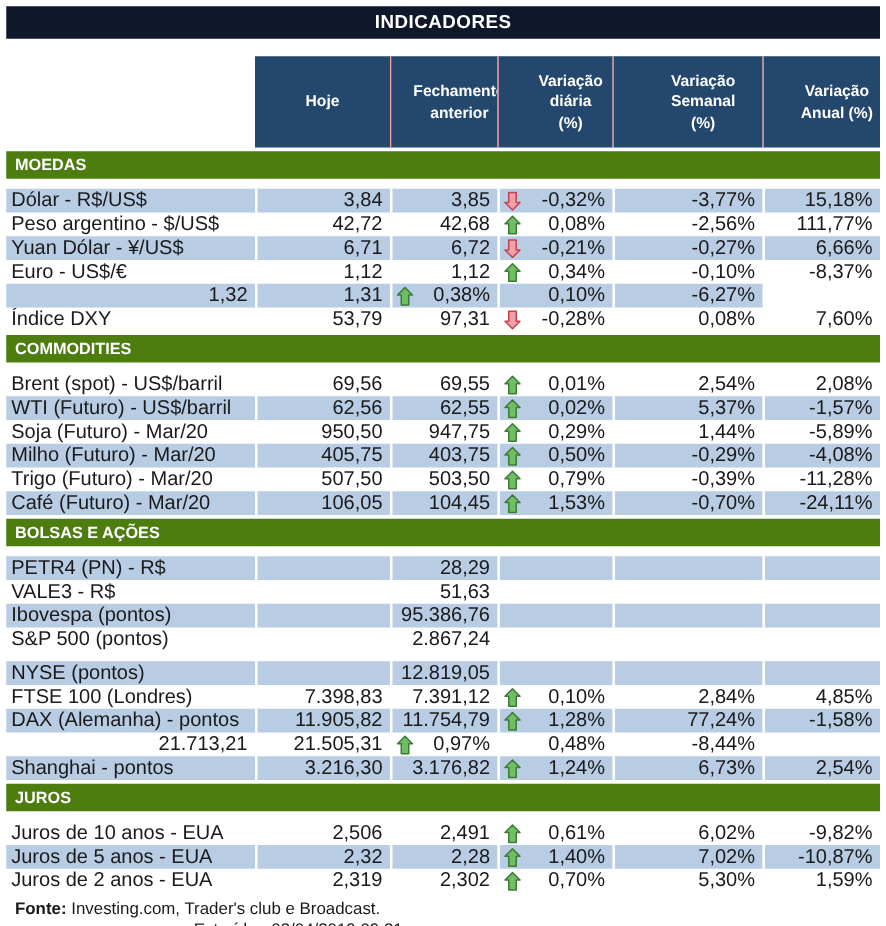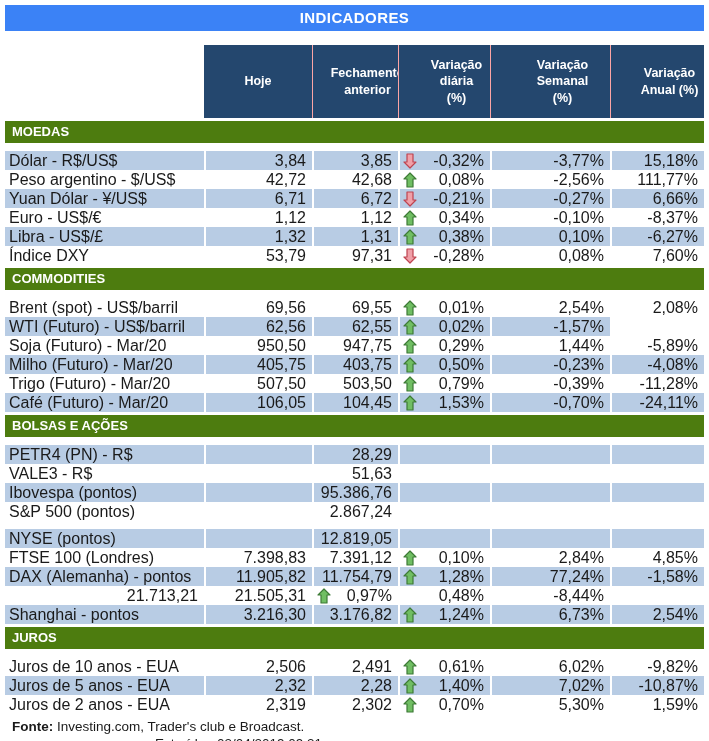--- a/index.html
+++ b/index.html
@@ -6,21 +6,21 @@
   body{
     width:709px;height:741px;overflow:hidden;
     font-family:"Liberation Sans","DejaVu Sans",sans-serif;
     color:#1a1a1a;
     -webkit-font-smoothing:antialiased;
   }
   .page{width:699px;margin:5px 0 0 5px;}
 
   
   .title-bar{
-    height:26px;line-height:26px;background:#3b82f6;color:#fff;
+    height:26px;line-height:26px;background:#0f172a;color:#fff;
     text-align:center;font-weight:bold;font-size:15px;letter-spacing:.4px;
   }
 
   
   .col-headers{
     margin-top:14px;margin-left:199px;
     display:grid;grid-template-columns:108px 86px 92px 120px 94px;
     height:73px;
   }
   .col-h{
@@ -133,21 +133,20 @@
             <svg width="14" height="16" viewBox="0 0 14 16">
               <path d="M7 1 L13 7 L10 7 L10 15 L4 15 L4 7 L1 7 Z" fill="#70BE63" stroke="#3D7A36" stroke-width="1.2" stroke-linejoin="round"></path>
             </svg>
           </span>
           <span>0,34%</span>
         </div>
         <div class="c num">-0,10%</div>
         <div class="c num">-8,37%</div>
       </div>
       <div class="row shaded">
-        <div class="c label">Libra - US$/£</div>
         <div class="c num">1,32</div>
         <div class="c num">1,31</div>
         <div class="c varia">
           <span class="arrow-slot">
             <svg width="14" height="16" viewBox="0 0 14 16">
               <path d="M7 1 L13 7 L10 7 L10 15 L4 15 L4 7 L1 7 Z" fill="#70BE63" stroke="#3D7A36" stroke-width="1.2" stroke-linejoin="round"></path>
             </svg>
           </span>
           <span>0,38%</span>
         </div>
@@ -190,20 +189,21 @@
         <div class="c num">62,56</div>
         <div class="c num">62,55</div>
         <div class="c varia">
           <span class="arrow-slot">
             <svg width="14" height="16" viewBox="0 0 14 16">
               <path d="M7 1 L13 7 L10 7 L10 15 L4 15 L4 7 L1 7 Z" fill="#70BE63" stroke="#3D7A36" stroke-width="1.2" stroke-linejoin="round"></path>
             </svg>
           </span>
           <span>0,02%</span>
         </div>
+        <div class="c num">5,37%</div>
         <div class="c num">-1,57%</div>
       </div>
       <div class="row">
         <div class="c label">Soja (Futuro) - Mar/20</div>
         <div class="c num">950,50</div>
         <div class="c num">947,75</div>
         <div class="c varia">
           <span class="arrow-slot">
             <svg width="14" height="16" viewBox="0 0 14 16">
               <path d="M7 1 L13 7 L10 7 L10 15 L4 15 L4 7 L1 7 Z" fill="#70BE63" stroke="#3D7A36" stroke-width="1.2" stroke-linejoin="round"></path>
@@ -219,21 +219,21 @@
         <div class="c num">405,75</div>
         <div class="c num">403,75</div>
         <div class="c varia">
           <span class="arrow-slot">
             <svg width="14" height="16" viewBox="0 0 14 16">
               <path d="M7 1 L13 7 L10 7 L10 15 L4 15 L4 7 L1 7 Z" fill="#70BE63" stroke="#3D7A36" stroke-width="1.2" stroke-linejoin="round"></path>
             </svg>
           </span>
           <span>0,50%</span>
         </div>
-        <div class="c num">-0,23%</div>
+        <div class="c num">-0,29%</div>
         <div class="c num">-4,08%</div>
       </div>
       <div class="row">
         <div class="c label">Trigo (Futuro) - Mar/20</div>
         <div class="c num">507,50</div>
         <div class="c num">503,50</div>
         <div class="c varia">
           <span class="arrow-slot">
             <svg width="14" height="16" viewBox="0 0 14 16">
               <path d="M7 1 L13 7 L10 7 L10 15 L4 15 L4 7 L1 7 Z" fill="#70BE63" stroke="#3D7A36" stroke-width="1.2" stroke-linejoin="round"></path>

